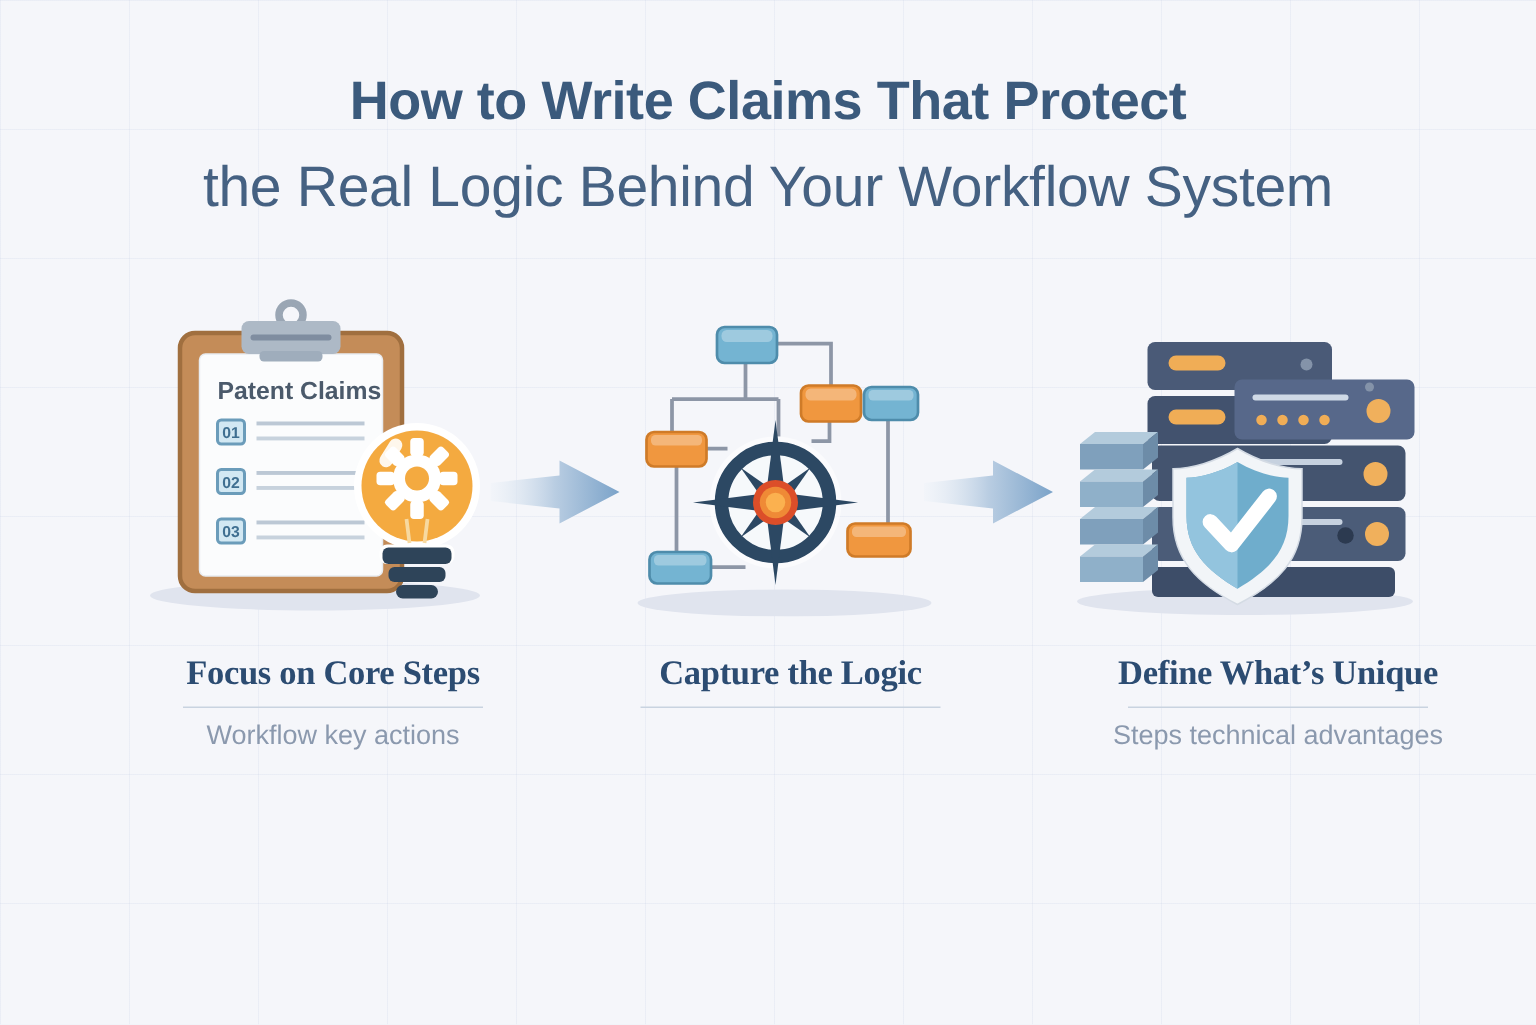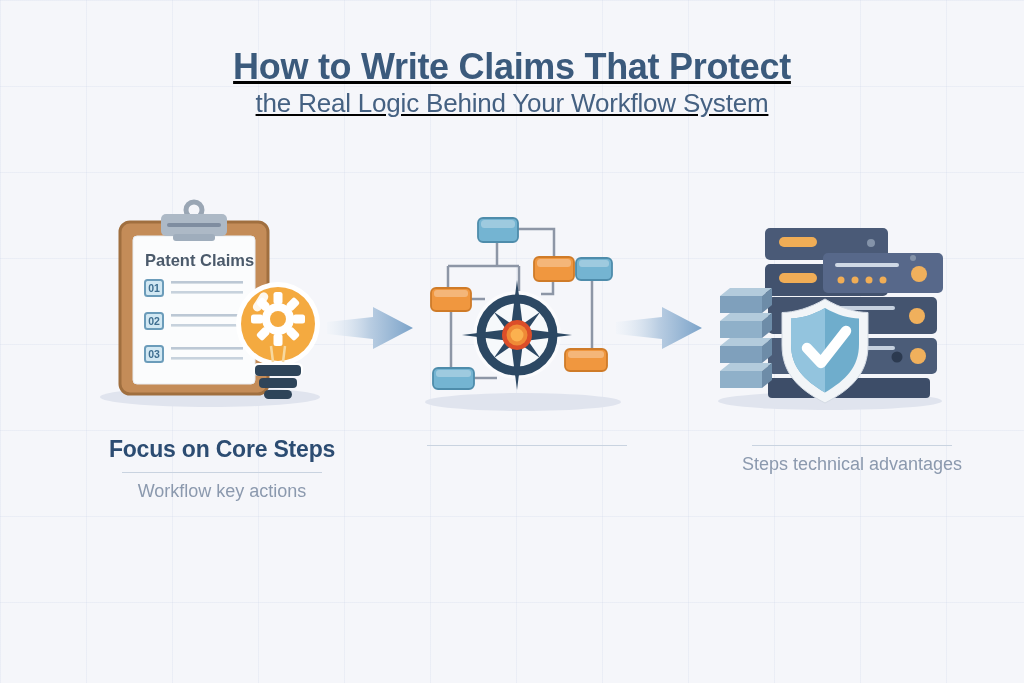--- a/index.html
+++ b/index.html
@@ -5,35 +5,35 @@
   html,body{margin:0;padding:0;}
   body{background:#eef0f5;display:flex;justify-content:center;font-family:"Liberation Sans",sans-serif;}
   .canvas{
     position:relative;width:1024px;height:683px;overflow:hidden;
     background-color:#f5f6fa;
     background-image:
       linear-gradient(to right, rgba(199,208,230,.22) 1px, transparent 1px),
       linear-gradient(to bottom, rgba(199,208,230,.22) 1px, transparent 1px);
     background-size:86px 86px;
   }
-  .title-block{position:absolute;top:46px;left:0;right:0;text-align:center;text-decoration:underline;}
+  .title-block{position:absolute;top:46px;left:0;right:0;text-align:center;}
   .title-line1{font-size:36px;font-weight:700;color:#3b5a7c;letter-spacing:-.3px;}
-  .title-line2{font-size:26px;font-weight:400;color:#456182;letter-spacing:-.2px;}
+  .title-line2{font-size:38px;font-weight:400;color:#456182;margin-top:16px;letter-spacing:-.2px;}
   .illus{position:absolute;}
   .illus-1{left:95px;top:196px;}
   .illus-2{left:415px;top:206px;}
   .illus-3{left:705px;top:215px;}
   .arrow{position:absolute;}
   .arrow-1{left:327px;top:300px;}
   .arrow-2{left:616px;top:300px;}
   .caption{position:absolute;width:300px;text-align:center;top:436px;}
   .caption-1{left:72px;}
   .caption-2{left:377px;}
   .caption-3{left:702px;}
-  .caption h3{margin:0;font-size:23px;font-weight:700;color:#2c4c72;letter-spacing:-.2px;}
+  .caption h3{margin:0;font-size:23px;font-weight:700;color:#2c4c72;letter-spacing:-.2px;font-family:Liberation Serif, serif;}
   .divider{width:200px;margin:9px auto 8px;border-top:1px solid #c9d3e0;height:0;}
   .caption p{margin:0;font-size:18px;color:#8b99ae;}
   svg text{font-family:"Liberation Sans",sans-serif;}
 </style>
 </head>
 <body>
 
 <div class="canvas">
 
   <header class="title-block">
@@ -262,21 +262,23 @@
     </svg>
   </div>
 
   <section class="caption caption-1">
     <h3>Focus on Core Steps</h3>
     <div class="divider"></div>
     <p>Workflow key actions</p>
   </section>
 
   <section class="caption caption-2">
+    <h3>Capture the Logic</h3>
     <div class="divider"></div>
   </section>
 
   <section class="caption caption-3">
+    <h3>Define What’s Unique</h3>
     <div class="divider"></div>
     <p>Steps technical advantages</p>
   </section>
 
 </div>
 
 </body></html>

